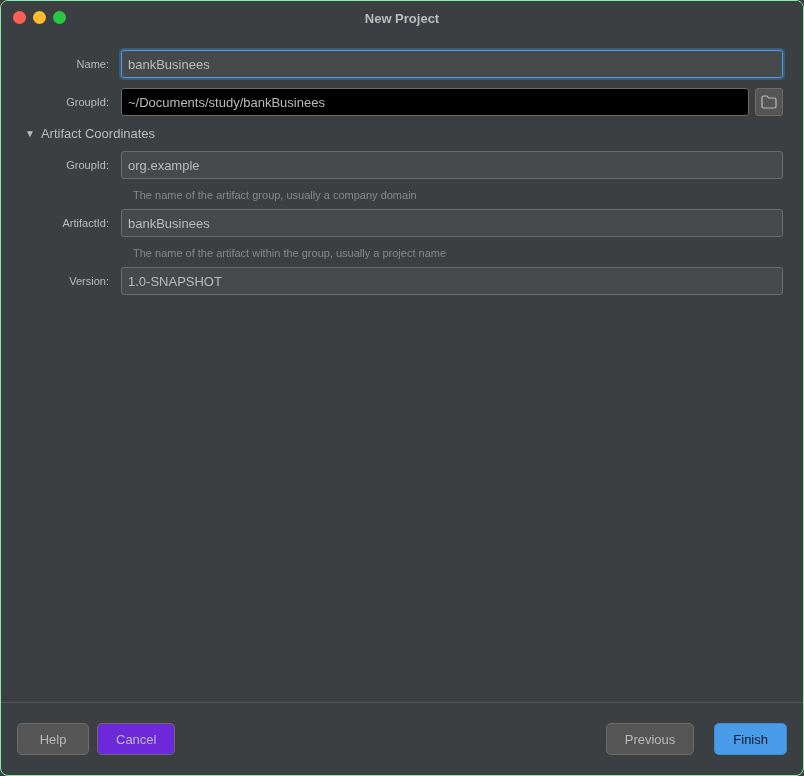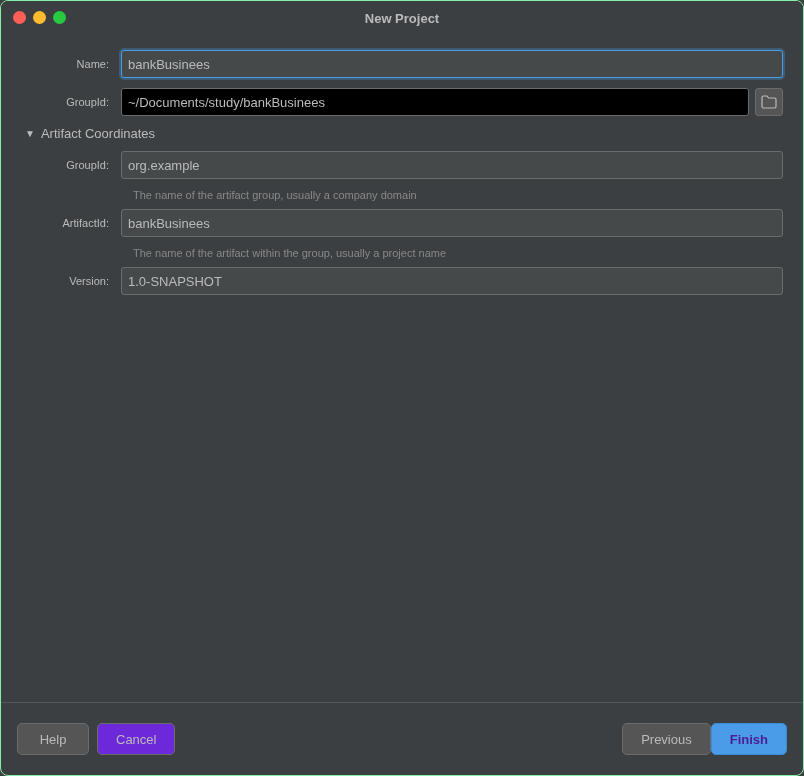--- a/index.html
+++ b/index.html
@@ -180,21 +180,21 @@
       flex-shrink: 0;
     }
 
     .footer-left {
       display: flex;
       gap: 8px;
     }
 
     .footer-right {
       display: flex;
-      gap: 0;
+      gap: 20px;
     }
 
     .btn {
       padding: 6px 18px;
       border-radius: 5px;
       font-size: 13px;
       cursor: pointer;
       border: none;
       min-width: 72px;
       height: 32px;
@@ -215,22 +215,21 @@
 
     .btn-previous {
       background: #555555;
       border: 1px solid #6b6b6b;
       color: #bbbbbb;
     }
 
     .btn-finish {
       background: #4a9ce8;
       border: 1px solid #3a8cd8;
-      color: #4c1d95;
-      font-weight: bold;
+      color: #0f172a;
     }
   </style>
 </head>
 <body>
 
 <div class="dialog">
 
   <div class="title-bar">
     <div class="window-controls">
       <button class="window-btn btn-close"></button>

